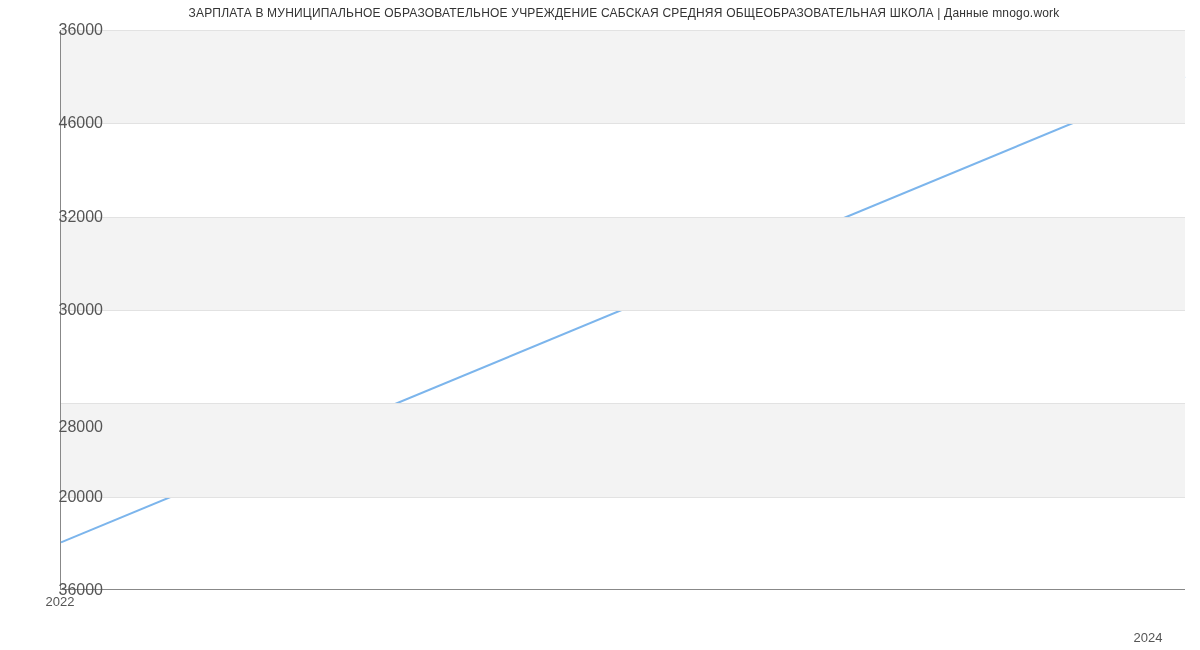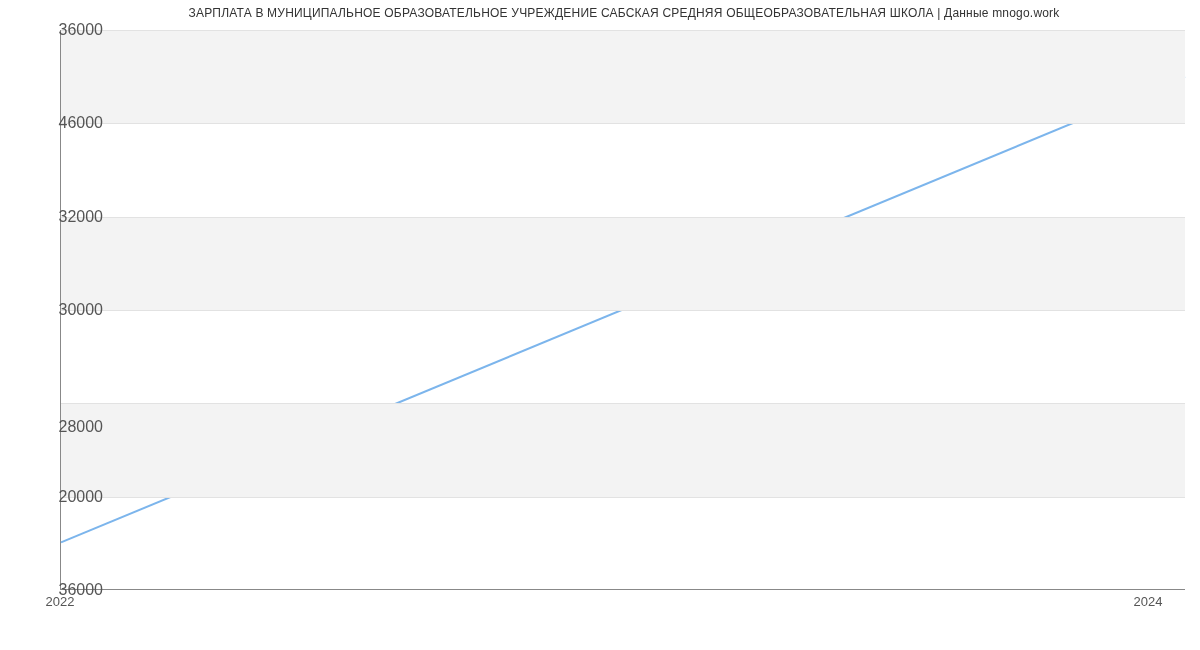--- a/index.html
+++ b/index.html
@@ -103,14 +103,14 @@
       <div class="grid-line" style="top: 0px;"></div>
     </div>
 <div class="y-tick-label" style="top: 590px;">36000</div>
     <div class="y-tick-label" style="top: 496.667px;">20000</div>
     <div class="y-tick-label" style="top: 427px;">28000</div>
     <div class="y-tick-label" style="top: 310px;">30000</div>
     <div class="y-tick-label" style="top: 216.667px;">32000</div>
     <div class="y-tick-label" style="top: 123.333px;">46000</div>
     <div class="y-tick-label" style="top: 30px;">36000</div>
     <div class="x-tick-label" style="left: 60px;">2022</div>
-    <div class="x-tick-label" style="left: 1148px;">2024</div>
+    <div class="x-tick-label" style="left: 1148px; margin-top: 36px;">2024</div>
   </div>
 
 </body></html>

